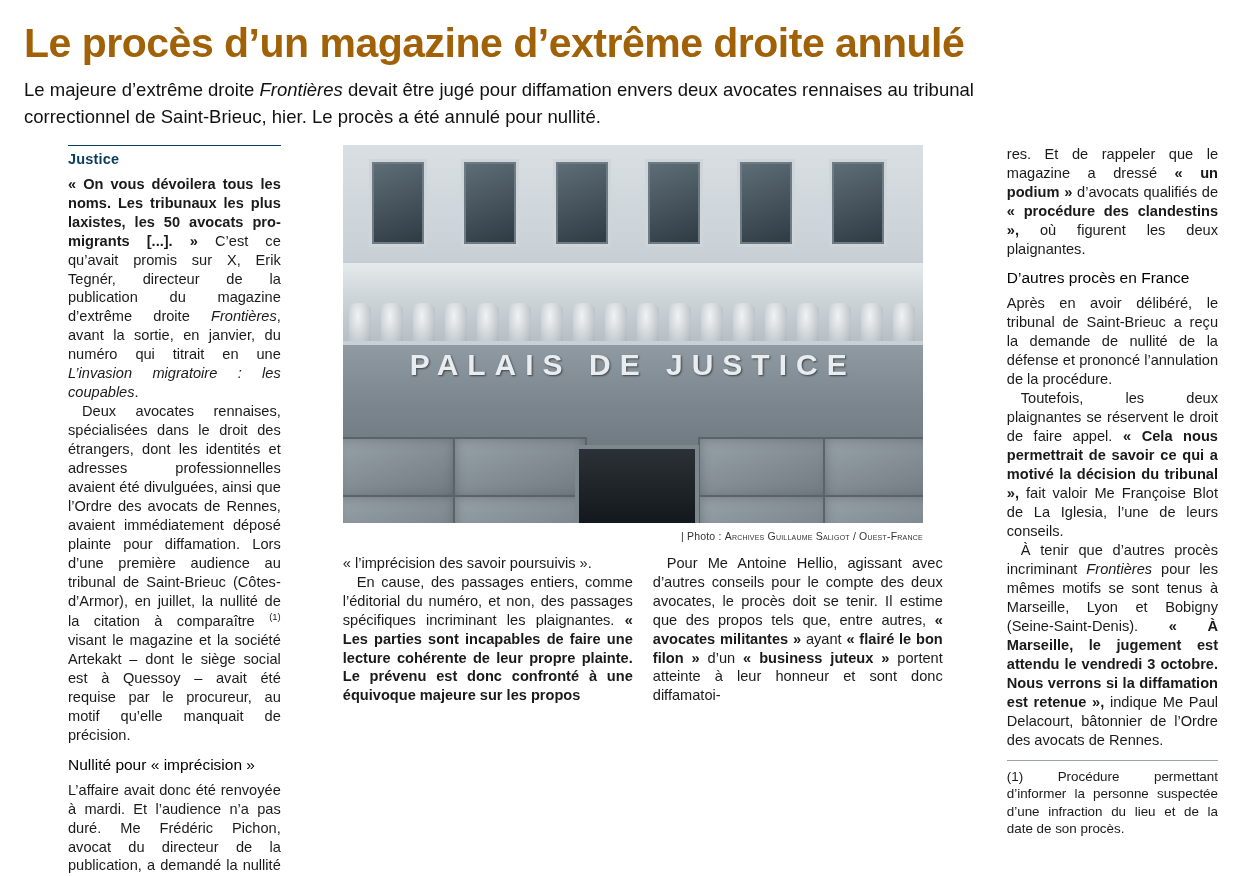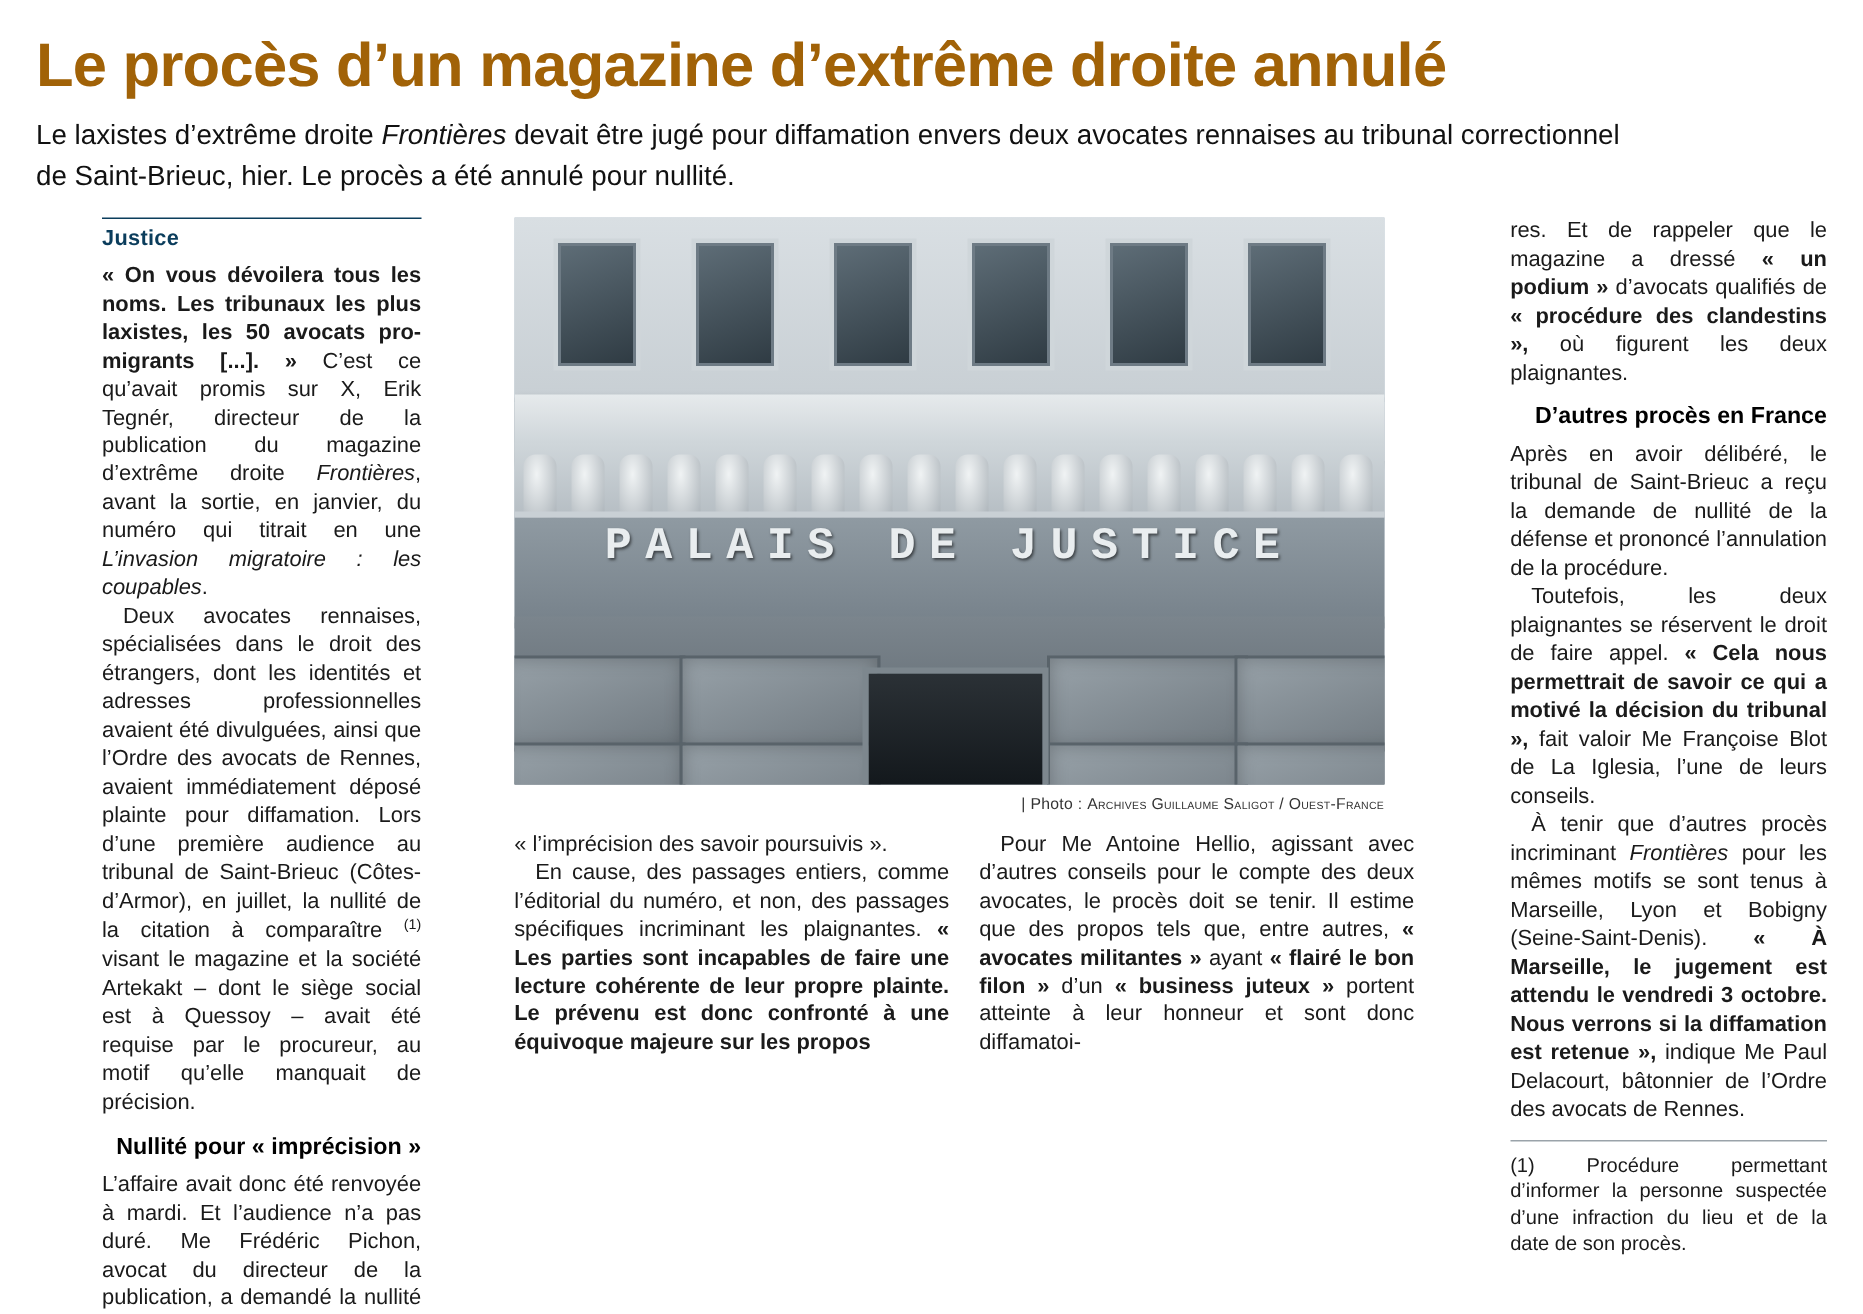--- a/index.html
+++ b/index.html
@@ -74,22 +74,22 @@
     margin: 0;
     text-indent: 14px;
     hyphens: auto;
   }
   p.body.first { text-indent: 0; }
   p.body b { font-weight: bold; }
   p.body i { font-style: italic; }
 
   .subhead {
     font-size: 15.5px;
-    font-weight: bold;
-    text-align: right;
+    font-weight: normal;
+    text-align: left;
     margin: 11px 0 7px 0;
     color: #000;
   }
 
   
   .photo-wrap { width: 580px; }
   .photo {
     width: 580px;
     height: 378px;
     position: relative;
@@ -131,21 +131,21 @@
   }
   .band {
     position: absolute; left: 0; right: 0; top: 196px; height: 70px;
     background: linear-gradient(180deg,#8f9aa2,#77828b);
     border-top: 4px solid #c9d0d5;
     border-bottom: 4px solid #5d666d;
   }
   .band-text {
     position: absolute; left: 0; right: 0; top: 203px;
     text-align: center;
-    font-family: Liberation Mono, monospace;
+    font-family: Liberation Sans, sans-serif;
     font-size: 30px;
     letter-spacing: 9px;
     color: #e9edef;
     text-shadow: 1px 1px 2px rgba(0,0,0,.55);
     font-weight: bold;
     white-space: nowrap;
   }
   .wall {
     position: absolute; left: 0; right: 0; top: 266px; bottom: 0;
     background: linear-gradient(180deg,#7b858d, #596269);
@@ -205,21 +205,21 @@
   }
   sup { font-size: 9.5px; vertical-align: super; }
 </style>
 </head>
 <body>
 
 <div class="page">
 
   <h1 class="headline">Le procès d’un magazine d’extrême droite annulé</h1>
 
-  <p class="standfirst"><span>Le laxistes d’extrême droite </span><i>Frontières</i><span> devait être jugé pour diffamation envers deux avocates rennaises au tribunal correctionnel de Saint-Brieuc, hier. Le procès a été annulé pour nullité.</span></p>
+  <p class="standfirst"><span>Le majeure d’extrême droite </span><i>Frontières</i><span> devait être jugé pour diffamation envers deux avocates rennaises au tribunal correctionnel de Saint-Brieuc, hier. Le procès a été annulé pour nullité.</span></p>
 
   <div class="columns">
 
     <div class="col col-left">
       <div class="rule-top"></div>
       <div class="kicker">Justice</div>
 
       <p class="body first"><b>« On vous dévoilera tous les noms. Les tribunaux les plus laxistes, les 50 avocats pro-migrants [...]. »</b><span> C’est ce qu’avait promis sur X, Erik Tegnér, directeur de la publication du magazine d’extrême droite </span><i>Frontières</i><span>, avant la sortie, en janvier, du numéro qui titrait en une </span><i>L’invasion migratoire : les coupables</i><span>.</span></p>
 
       <p class="body"><span>Deux avocates rennaises, spécialisées dans le droit des étrangers, dont les identités et adresses professionnelles avaient été divulguées, ainsi que l’Ordre des avocats de Rennes, avaient immédiatement déposé plainte pour diffamation. Lors d’une première audience au tribunal de Saint-Brieuc (Côtes-d’Armor), en juillet, la nullité de la citation à comparaître </span><sup>(1)</sup><span> visant le magazine et la société Artekakt – dont le siège social est à Quessoy – avait été requise par le procureur, au motif qu’elle manquait de précision.</span></p>

